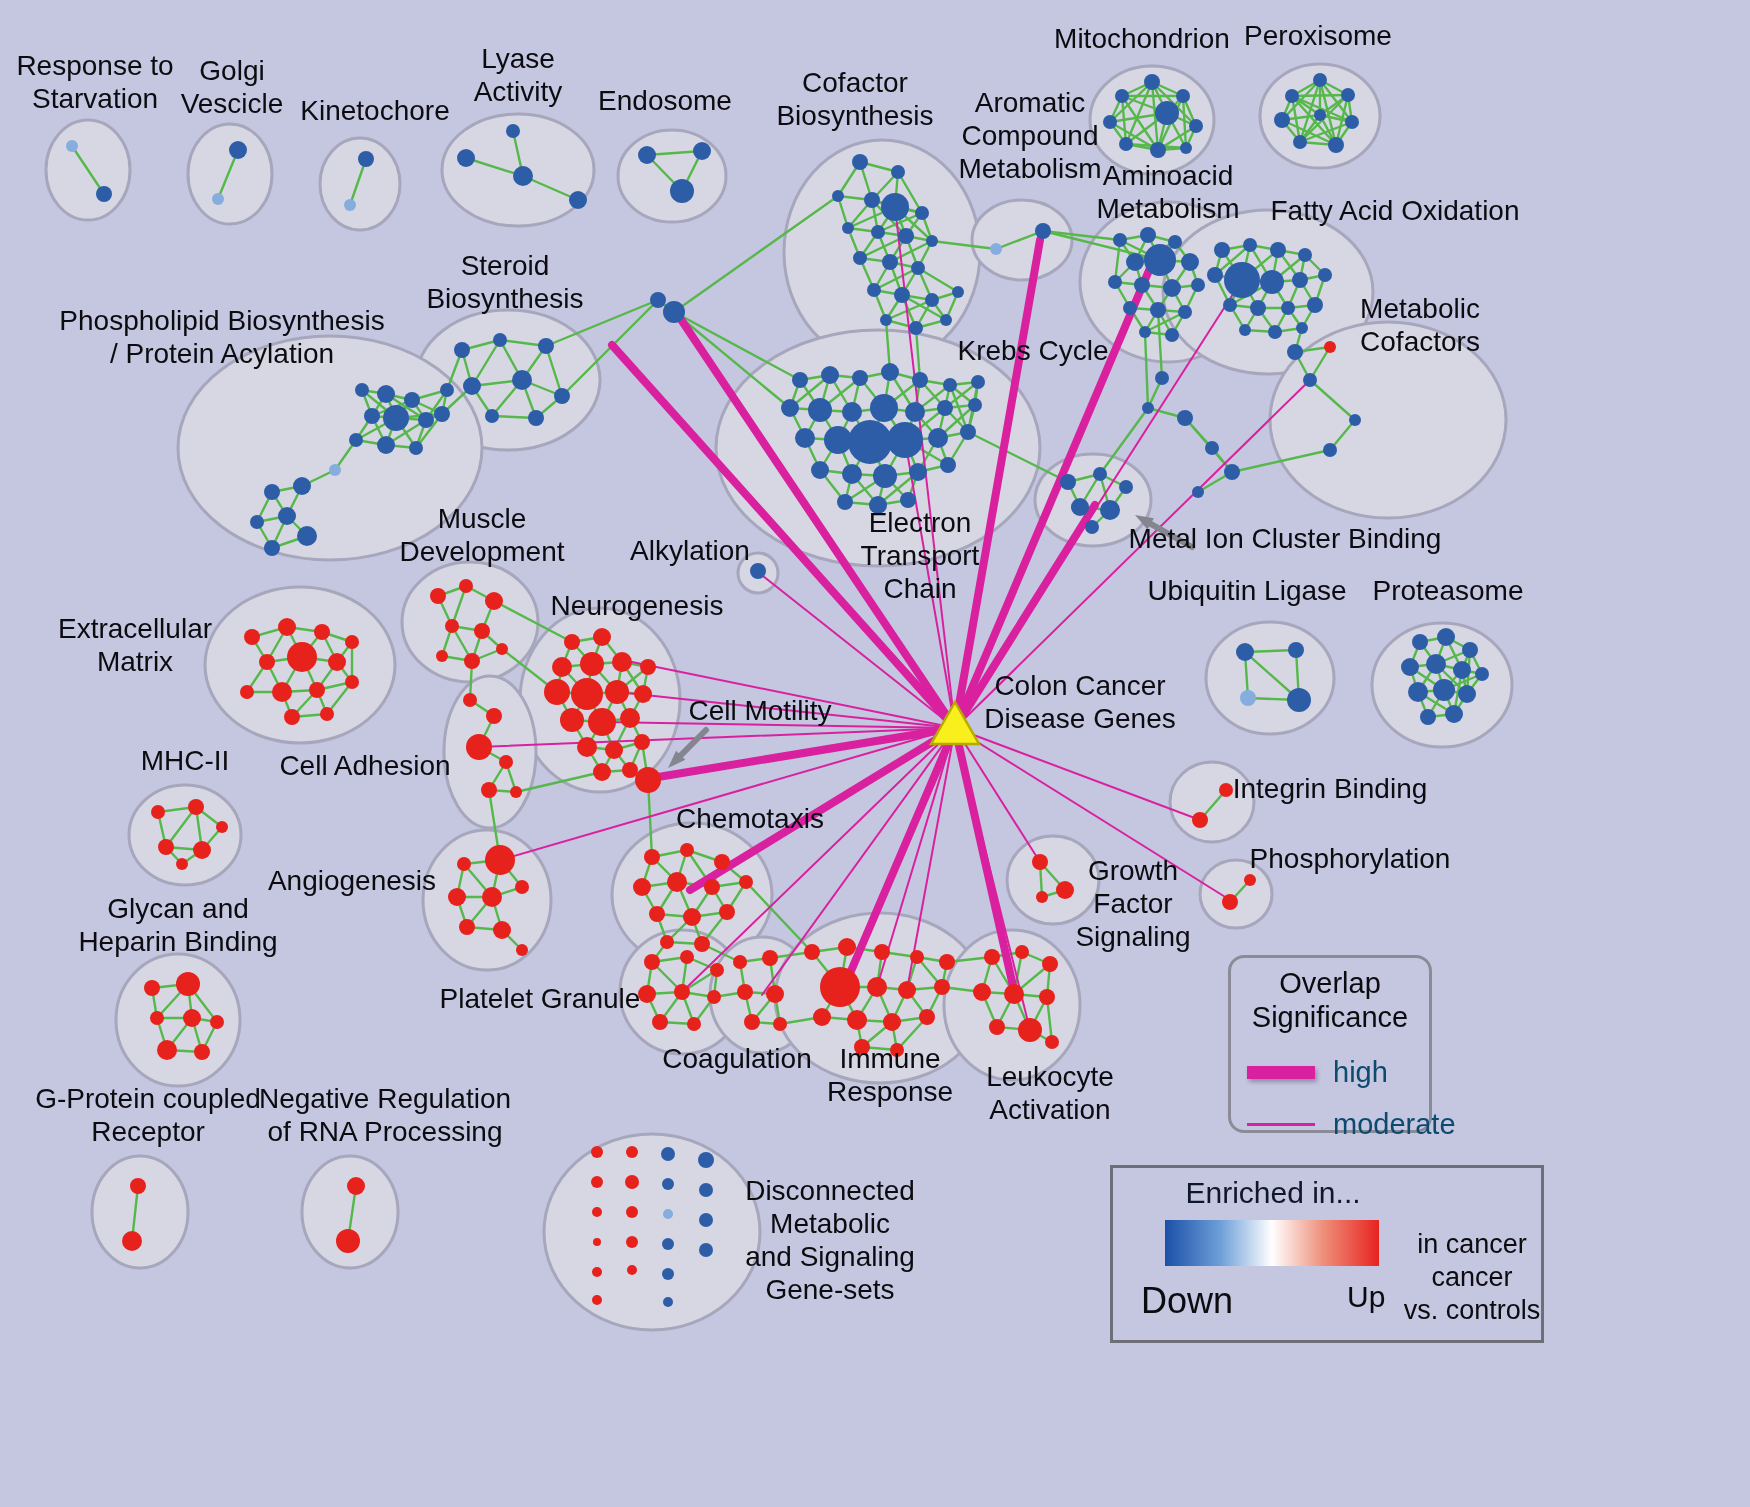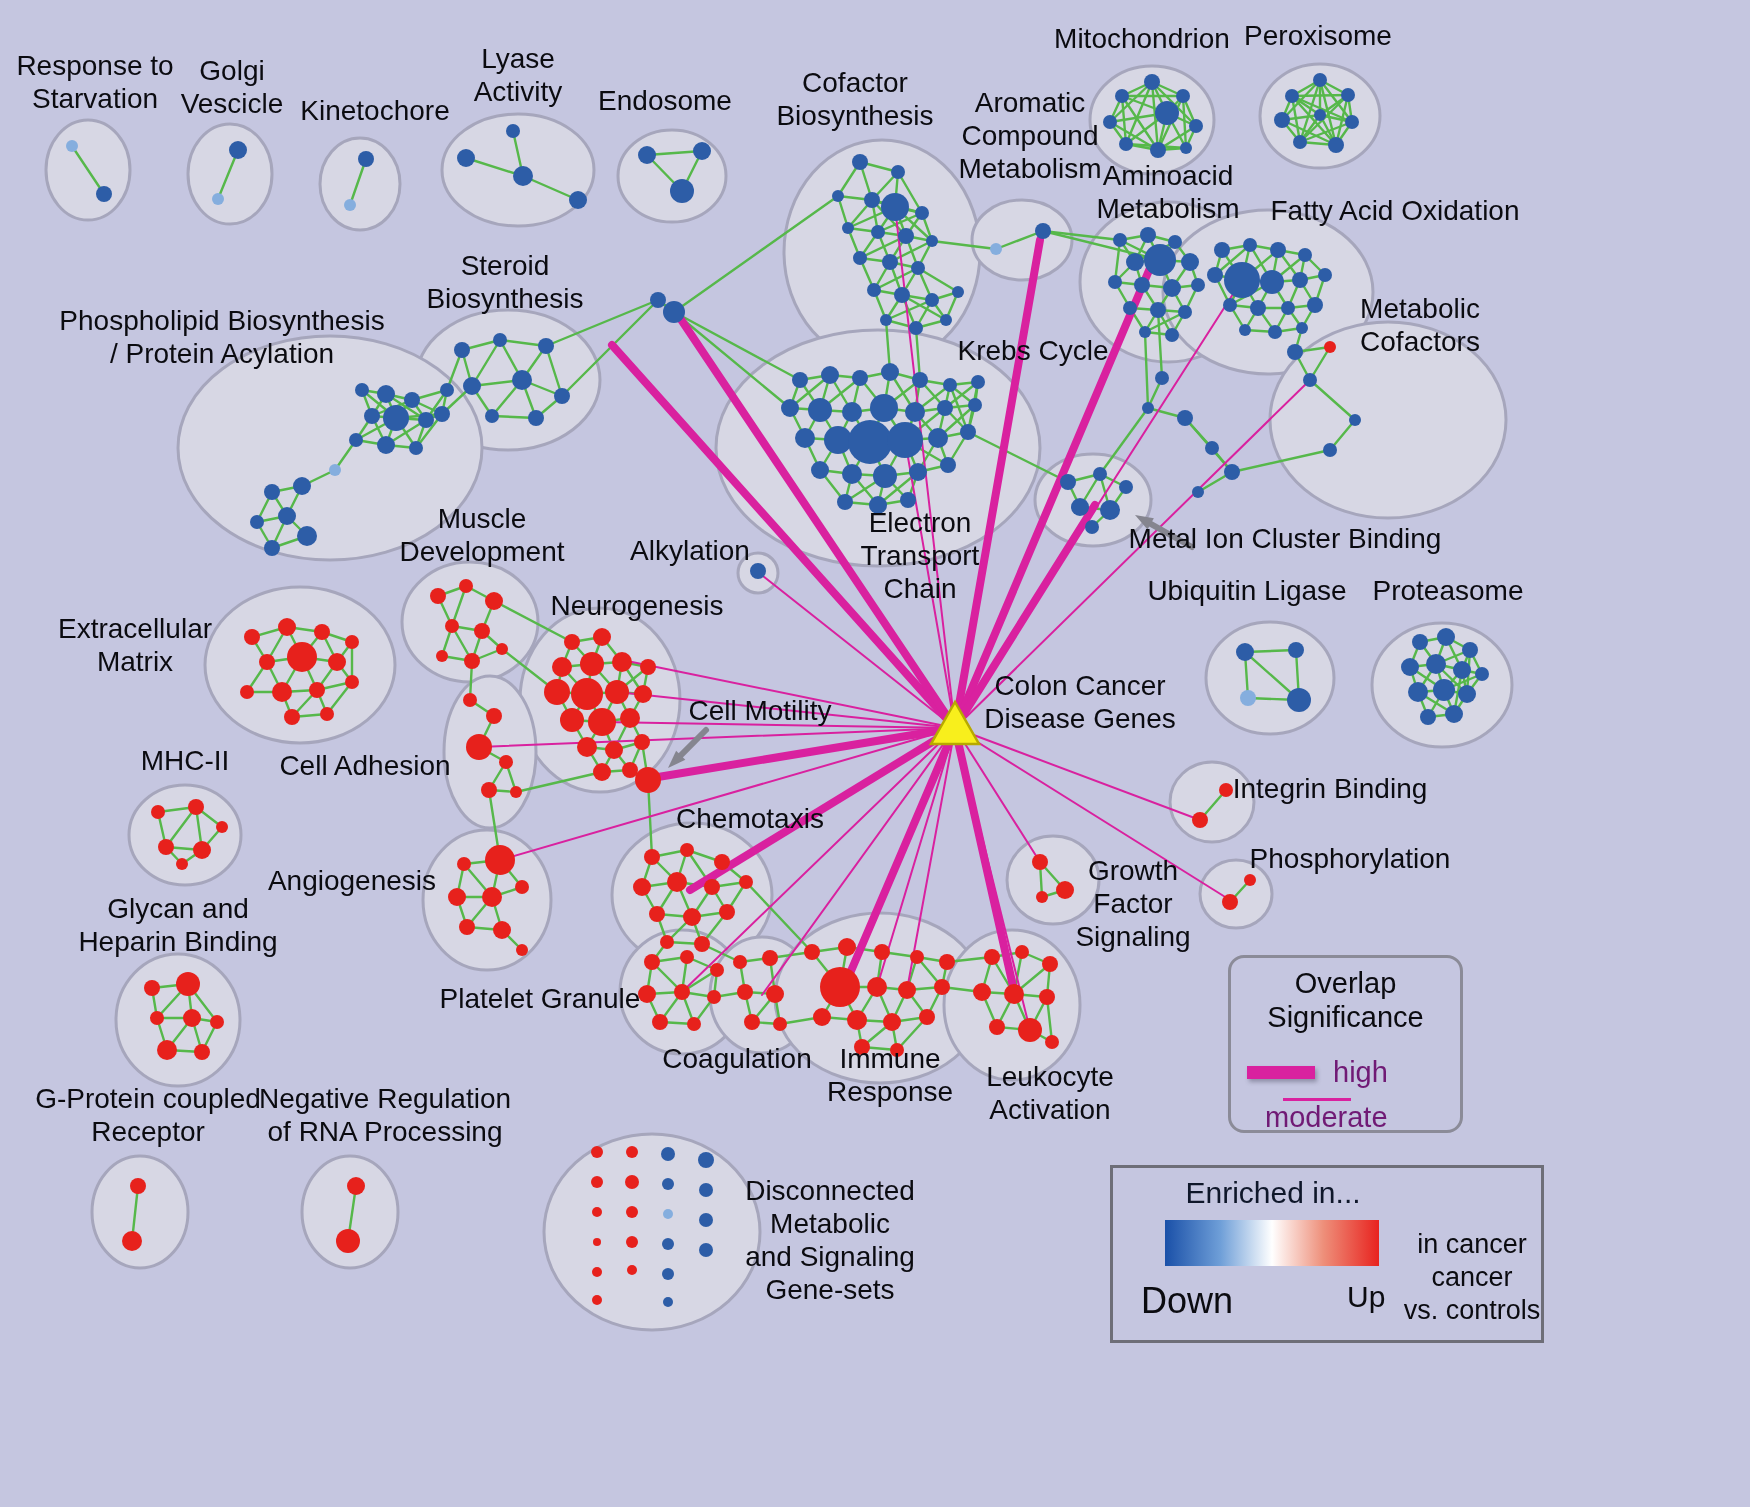--- a/index.html
+++ b/index.html
@@ -1,30 +1,30 @@
 <!DOCTYPE html>
 <html><head>
 <meta charset="utf-8">
 <style>
   html,body{margin:0;padding:0;background:#c5c6e0;}
   .figure{position:relative;width:1750px;height:1507px;background:#c5c6e0;overflow:hidden;
           font-family:"Liberation Sans",sans-serif;}
   svg{position:absolute;left:0;top:0;}
   svg text{font-family:"Liberation Sans",sans-serif;font-size:28px;fill:#0b0b10;}
   .legend-box{position:absolute;box-sizing:border-box;}
-  #legend-overlap{left:1228px;top:955px;width:235px;height:178px;border:3px solid #8b8b98;
+  #legend-overlap{left:1228px;top:955px;width:204px;height:178px;border:3px solid #8b8b98;
                   border-radius:16px;}
   #legend-overlap .t{width:100%;text-align:center;font-size:29px;color:#0b0b10;line-height:34px;margin-top:8px;}
   .sig-row{position:absolute;left:16px;display:flex;align-items:center;}
   .sig-row.high{top:98px;}
-  .sig-row.mod{top:140px;flex-direction:column;}
+  .sig-row.mod{top:150px;}
   .sig-bar{width:68px;background:#d9219f;box-shadow:2px 3px 4px rgba(40,40,60,.35);}
   .sig-bar.thick{height:13px;}
   .sig-bar.thin{height:3px;box-shadow:none;}
-  .sig-label{margin-left:18px;font-size:29px;color:#701a75;}
+  .sig-label{margin-left:18px;font-size:29px;color:#0c4a6e;}
   #legend-enriched{left:1110px;top:1165px;width:434px;height:178px;border:3px solid #6e6e78;}
   #legend-enriched .t{position:absolute;left:10px;top:8px;width:300px;text-align:center;
                       font-size:30px;color:#0f172a;}
   .grad-bar{position:absolute;left:52px;top:52px;width:214px;height:46px;
             background:linear-gradient(to right,#1a50a8 0%,#6f9fd8 26%,#ffffff 50%,#ee8f7a 74%,#e8231f 100%);}
   .grad-down{position:absolute;left:28px;top:112px;font-size:36px;color:#0b0b10;}
   .grad-up{position:absolute;left:234px;top:112px;font-size:30px;color:#0b0b10;text-align:center;}
   .grad-note{position:absolute;left:288px;top:60px;width:142px;text-align:center;
              font-size:27px;line-height:33px;color:#0b0b10;}
 </style>

